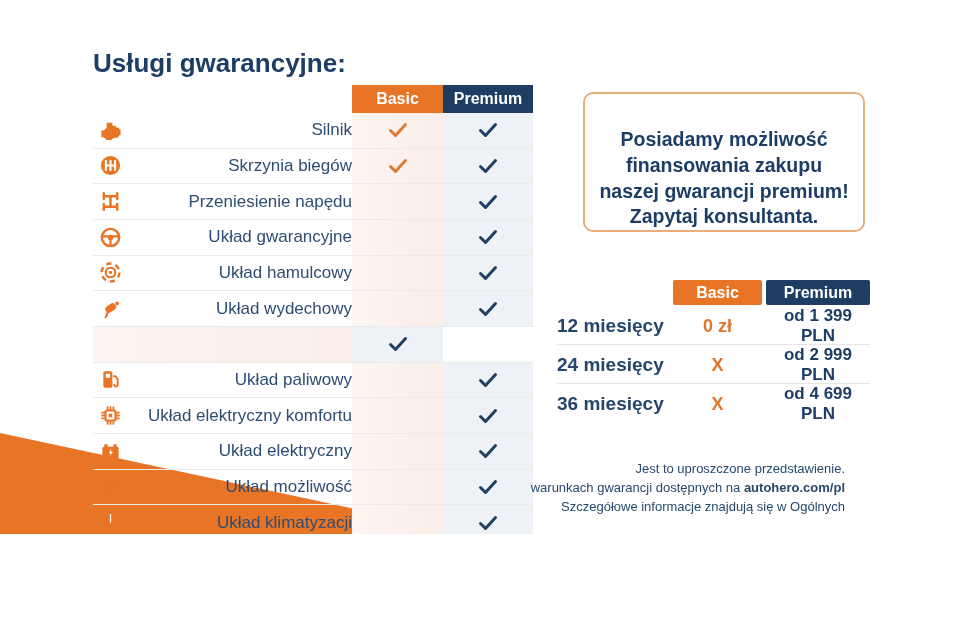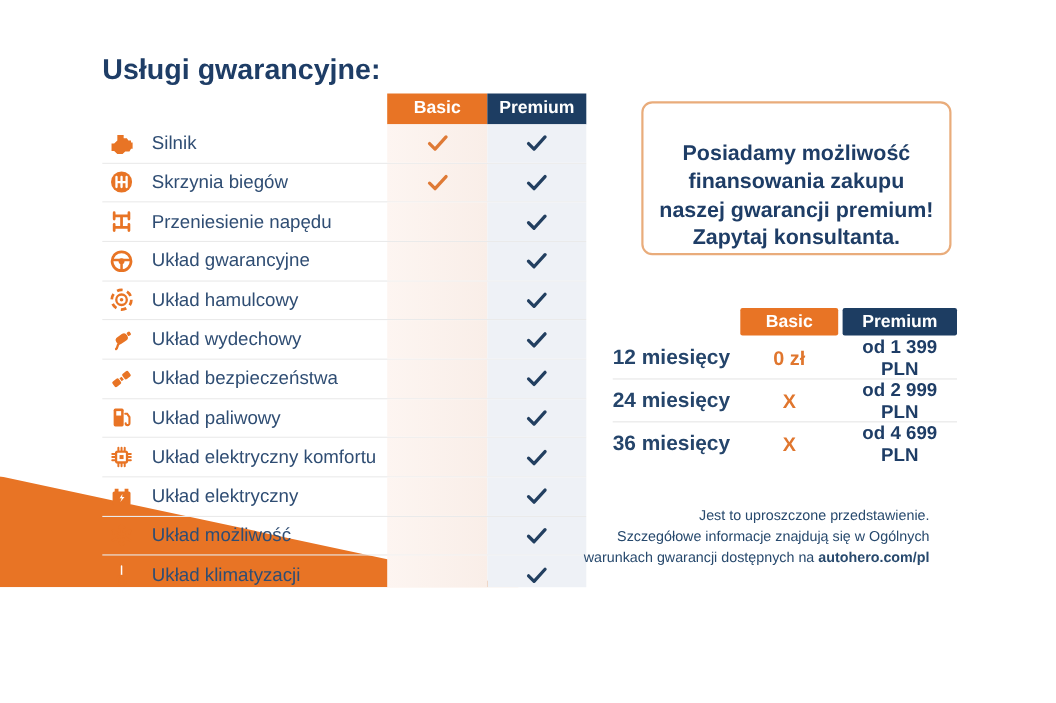--- a/index.html
+++ b/index.html
@@ -15,21 +15,21 @@
 
   
   .wtable{position:absolute;left:93px;top:85px;width:440px;}
   .whead{display:grid;grid-template-columns:259px 91px 90px;height:28px;}
   .whead .hcell{display:flex;align-items:center;justify-content:center;color:#fff;
                 font-size:16px;font-weight:bold;}
   .hcell.basic{background:#E87425;}
   .hcell.premium{background:#1D3D62;}
   .wrow{display:grid;grid-template-columns:259px 91px 90px;height:35.66px;box-sizing:border-box;
         border-bottom:1px solid #EAEAEA;}
-  .wlabelcell{display:flex;align-items:center;gap:16px;padding-left:5px;}
+  .wlabelcell{display:flex;align-items:center;gap:16px;padding-left:5px;justify-content:space-between;}
   .icon{width:24px;height:24px;display:flex;align-items:center;justify-content:center;flex:0 0 24px;}
   .wlabel{font-size:17px;color:#2F4D73;}
   .cell-basic,.cell-premium{display:flex;align-items:center;justify-content:center;}
   .cell-basic{background:linear-gradient(90deg,#FDF5F1,#F9EEE8);}
   .cell-premium{background:#EEF1F6;}
 
   
   .promo{position:absolute;left:583px;top:92px;width:282px;height:140px;box-sizing:border-box;
          border:2px solid #E9AC7B;border-radius:10px;display:flex;align-items:flex-end;
          justify-content:center;text-align:center;padding:0 12px;}
@@ -191,32 +191,20 @@
     </div>
     <div class="cell-basic"></div>
     <div class="cell-premium">
             <svg width="20" height="16" viewBox="0 0 20 16">
               <path d="M2.5 8.5l5 5L17.5 2.5" fill="none" stroke="#223F60" stroke-width="3" stroke-linecap="round" stroke-linejoin="round"></path>
             </svg>
           </div>
   </div>
 
   <div class="wrow">
-    <div class="wlabelcell">
-      <span class="icon">
-              <svg width="23" height="23" viewBox="0 0 24 24">
-                <g transform="rotate(-38 12 12)" fill="#E87425">
-                  <rect x="2.5" y="8.8" width="7.4" height="6.4" rx="1.6"></rect>
-                  <rect x="10.8" y="10.3" width="2.6" height="3.4"></rect>
-                  <rect x="14.4" y="8.8" width="7" height="6.4" rx="1.6"></rect>
-                </g>
-              </svg>
-            </span>
-      <span class="wlabel">Układ bezpieczeństwa</span>
-    </div>
     <div class="cell-basic"></div>
     <div class="cell-premium">
             <svg width="20" height="16" viewBox="0 0 20 16">
               <path d="M2.5 8.5l5 5L17.5 2.5" fill="none" stroke="#223F60" stroke-width="3" stroke-linecap="round" stroke-linejoin="round"></path>
             </svg>
           </div>
   </div>
 
   <div class="wrow">
     <div class="wlabelcell">
@@ -345,21 +333,21 @@
   <div class="prow">
     <div class="pperiod">36 miesięcy</div>
     <div class="pbasic">X</div>
     <div class="ppremium">od 4 699 PLN</div>
   </div>
 </div>
   </div>
 
   <div class="disclaimer">
     <div>Jest to uproszczone przedstawienie.</div>
+    <div><span>warunkach gwarancji dostępnych na </span><b>autohero.com/pl</b></div>
     <div>Szczegółowe informacje znajdują się w Ogólnych</div>
-    <div><span>warunkach gwarancji dostępnych na </span><b>autohero.com/pl</b></div>
   </div>
 
   <div class="logo">
     <span class="auto">AUTO</span><span class="hero">HERO</span>
   </div>
 
 </div>
 
 </body></html>

